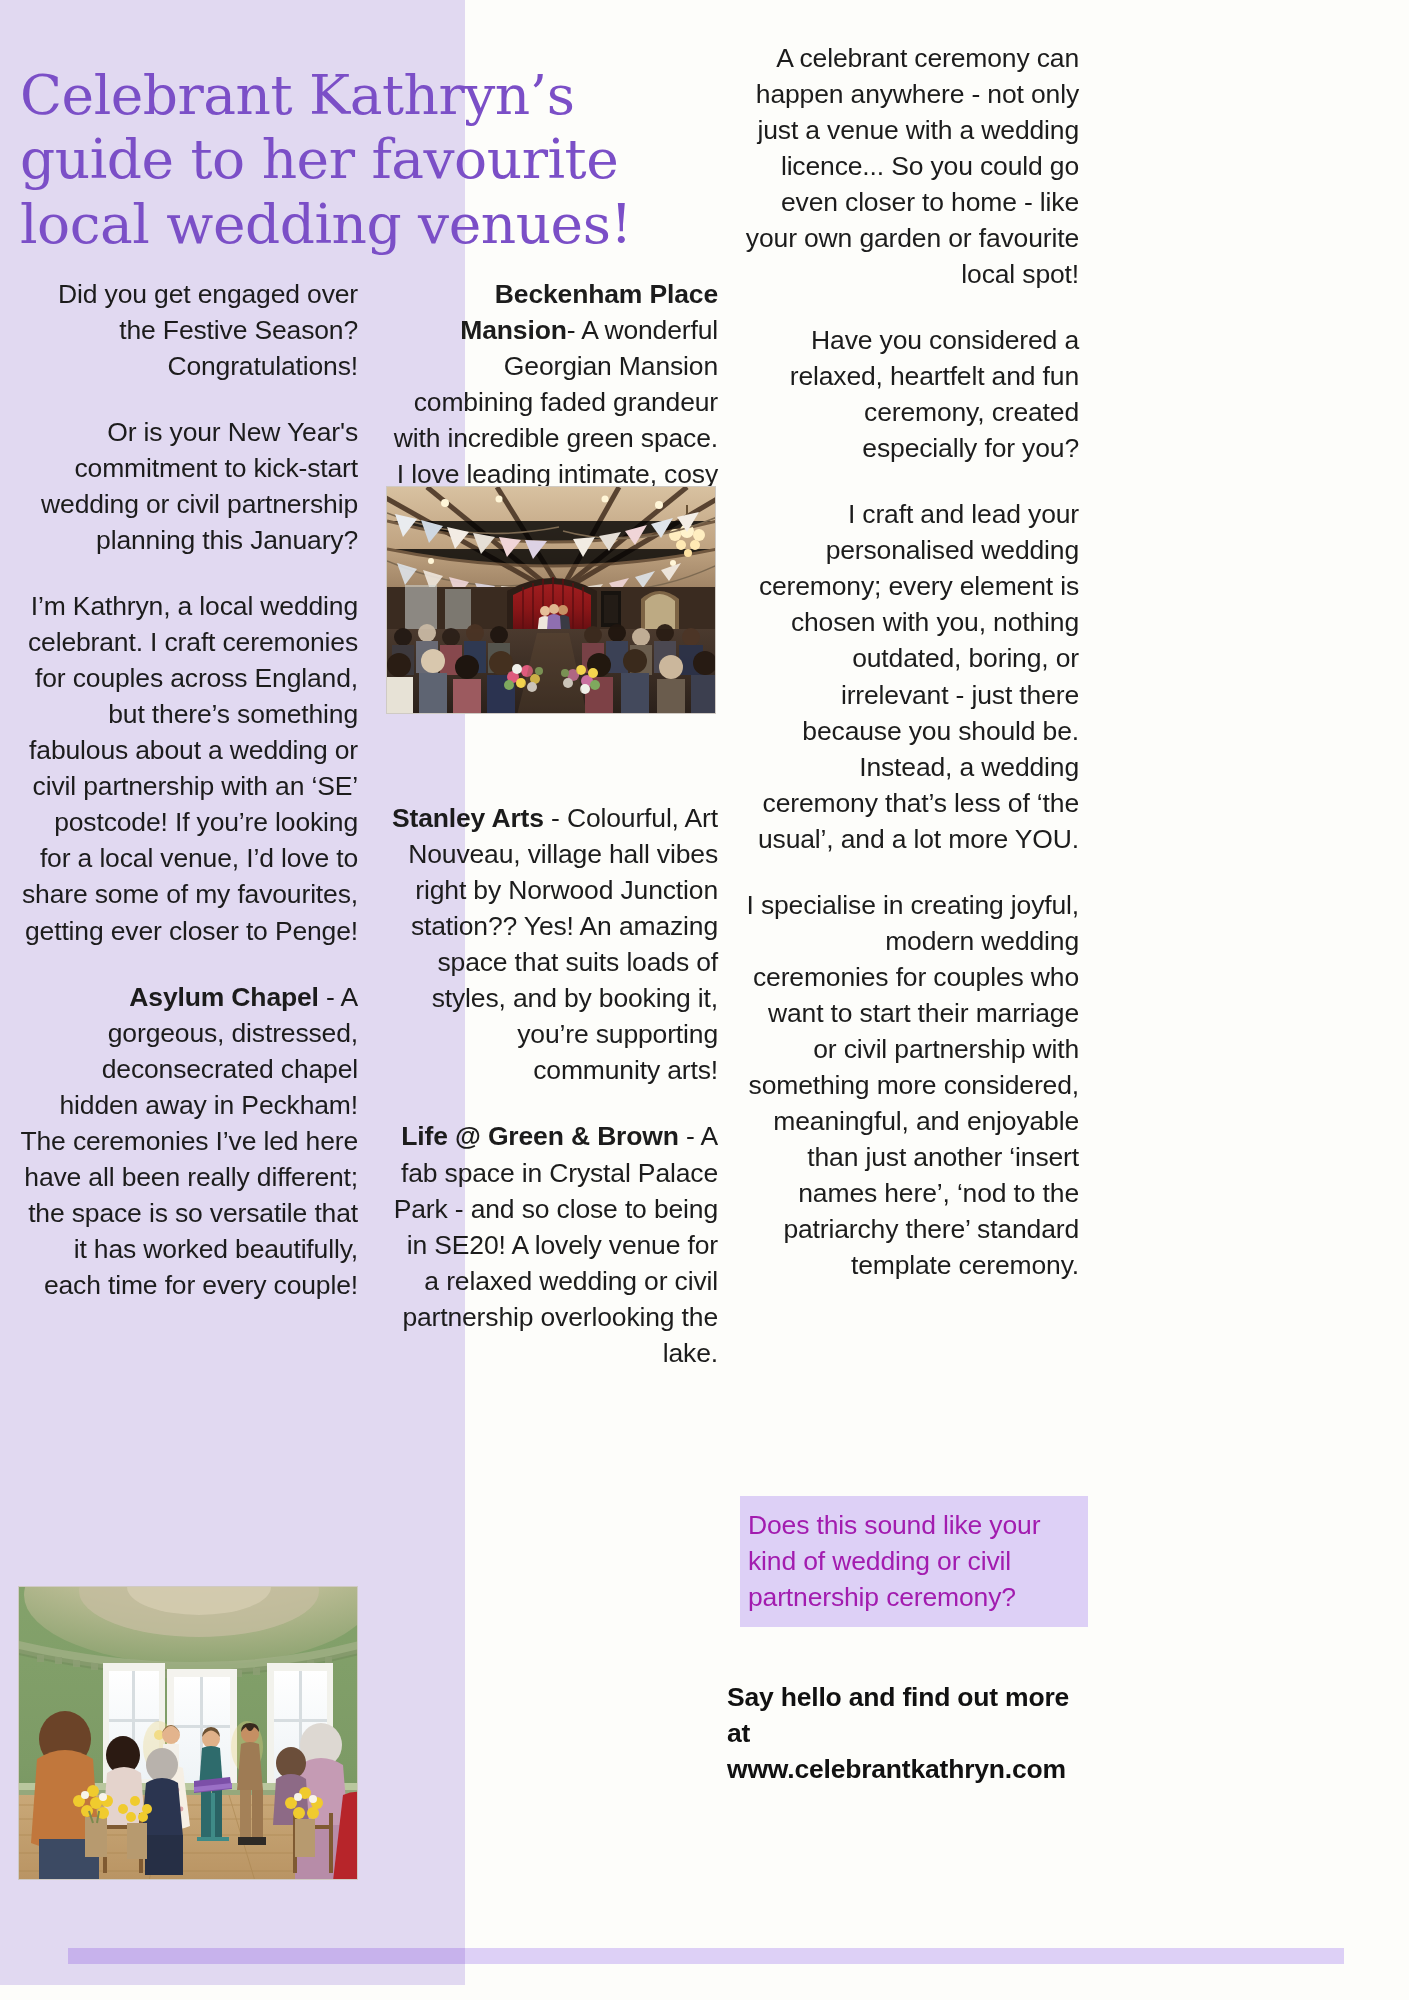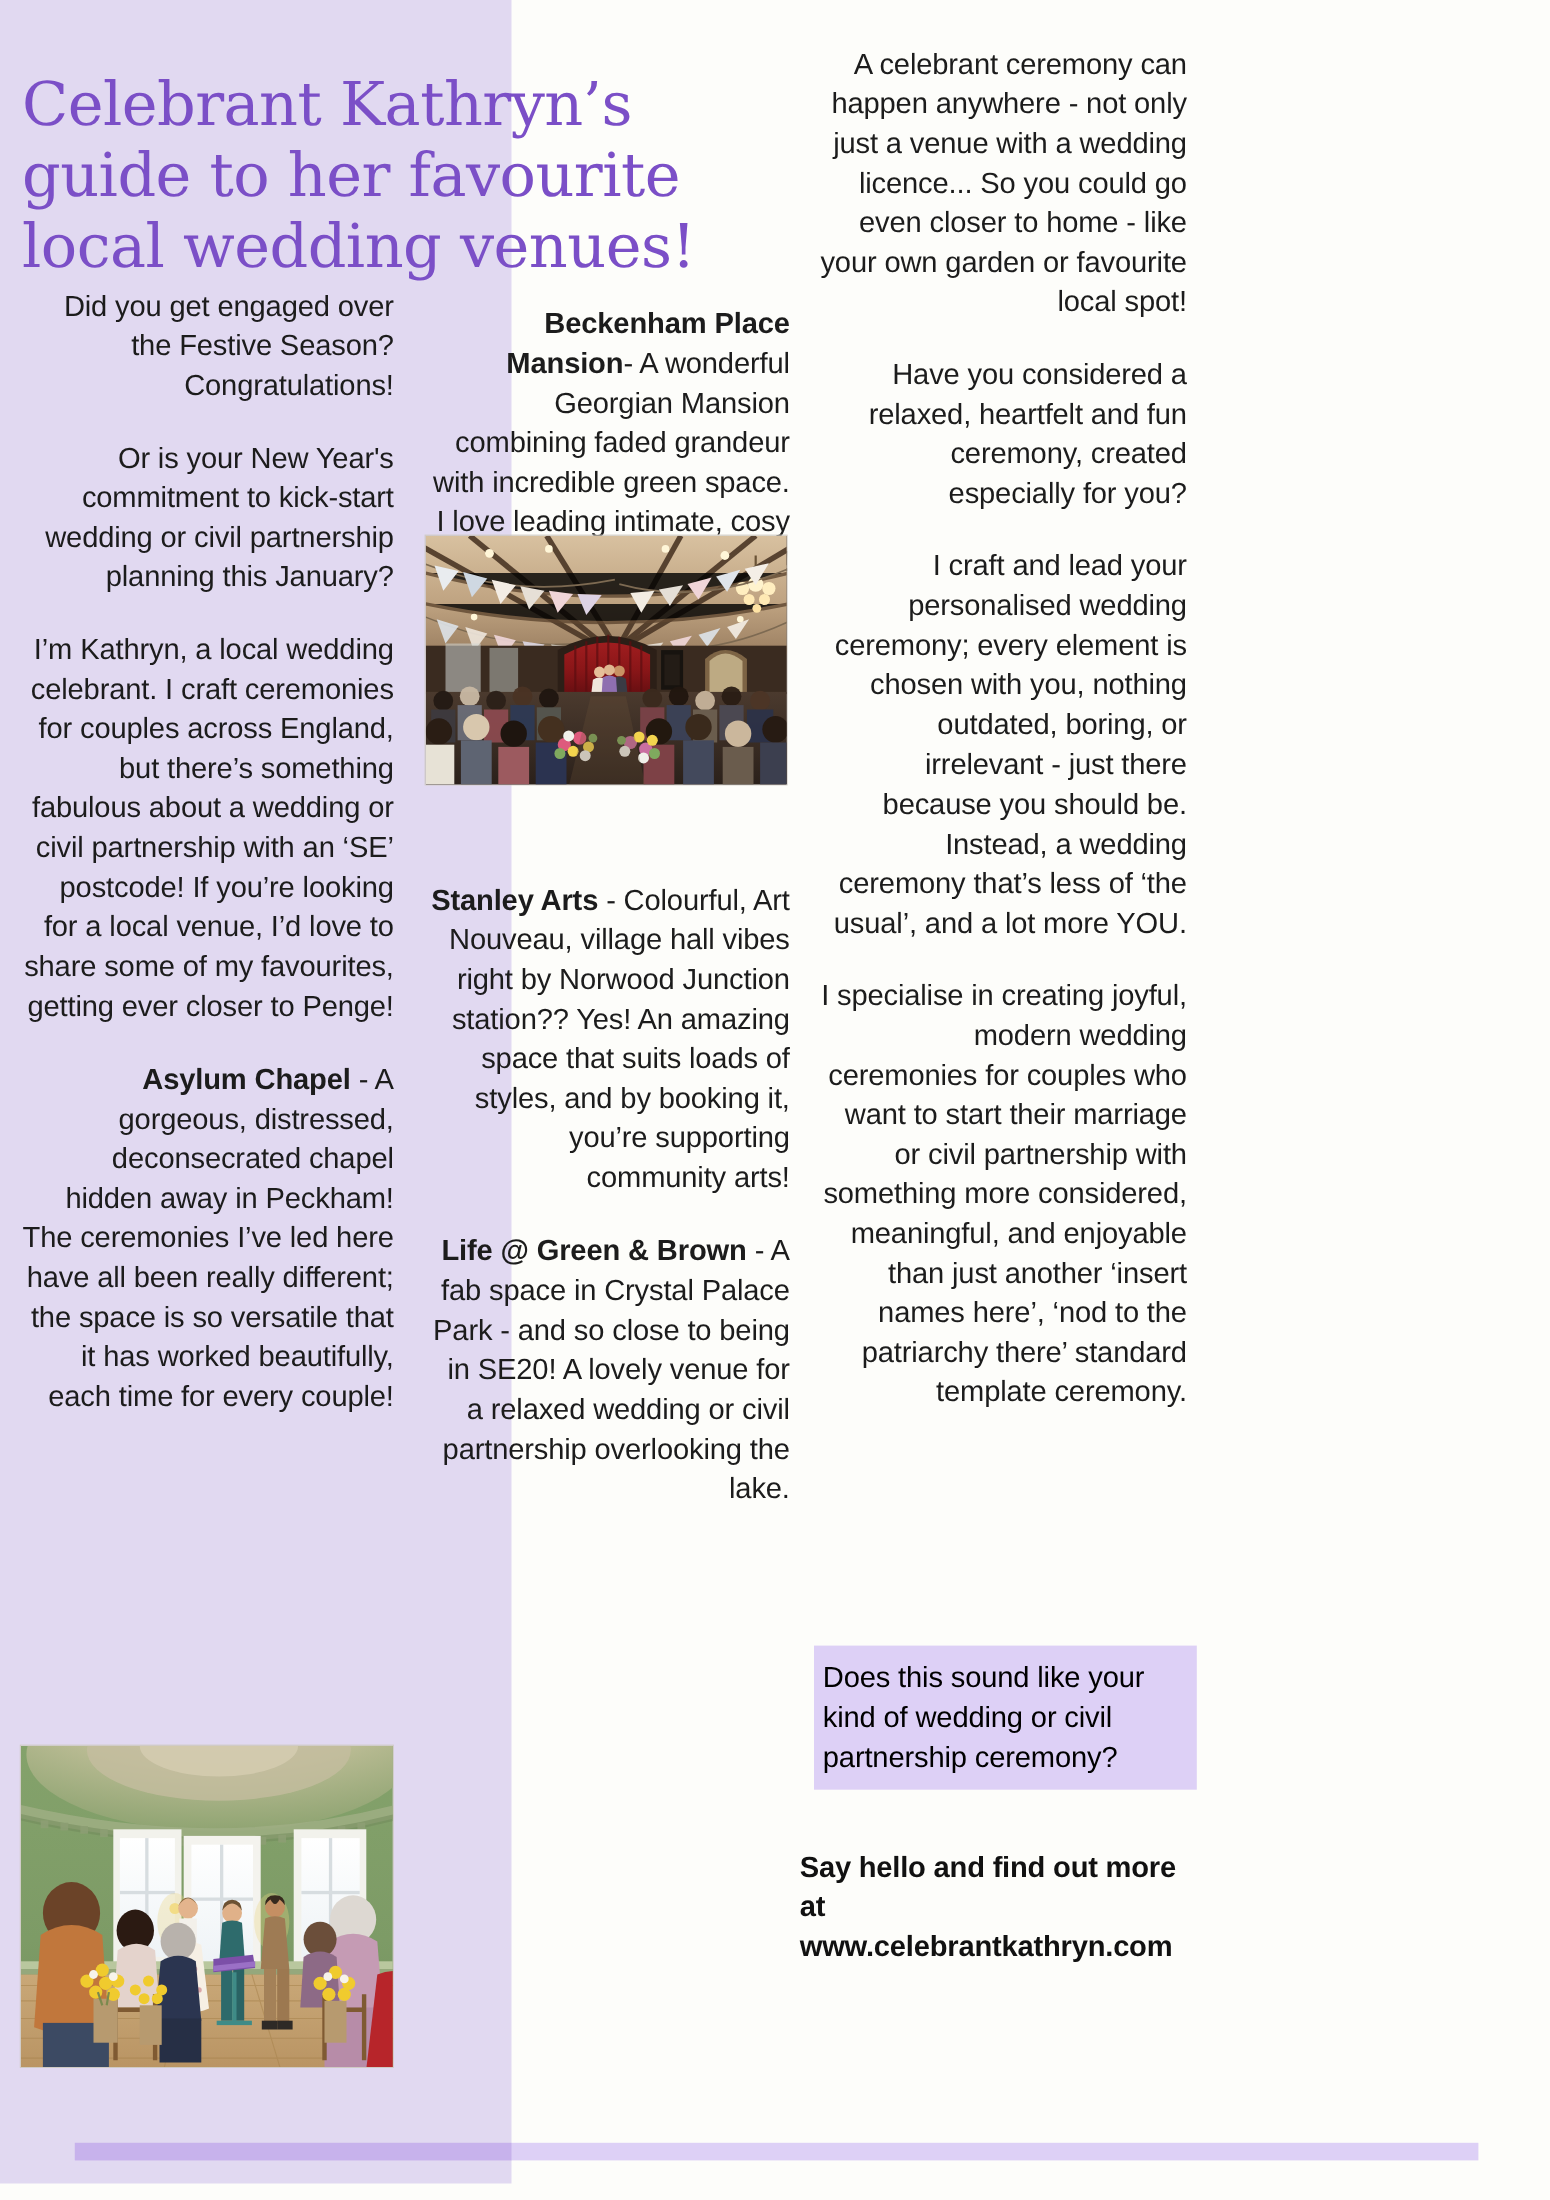--- a/index.html
+++ b/index.html
@@ -69,21 +69,21 @@
 
   
   .col {
     position: absolute;
     font-size: 26.5px;
     line-height: 1.36;
     color: #1c1c1c;
     letter-spacing: -0.15px;
     text-align: right;
   }
-  #col-left  { left: 18px;  top: 260px; width: 340px; }
+  #col-left  { left: 18px;  top: 276px; width: 340px; }
   #col-mid   { left: 388px; top: 276px; width: 330px; }
   #col-right { left: 743px; top: 40px;  width: 336px; }
 
   .para {
     margin: 0 0 30px 0;
   }
   .para:last-child { margin-bottom: 0; }
   .lead { font-weight: bold; margin-top: 39px; }
 
   
@@ -120,21 +120,21 @@
     background: #ddd0f6;
     z-index: 4;
   }
   #highlight-text {
     position: absolute;
     left: 748px;
     top: 1507px;
     width: 340px;
     font-size: 26.5px;
     line-height: 1.36;
-    color: #000000;
+    color: #a21caf;
     letter-spacing: -0.15px;
     z-index: 5;
   }
   #cta {
     position: absolute;
     left: 727px;
     top: 1679px;
     width: 345px;
     font-size: 26.5px;
     line-height: 1.36;

